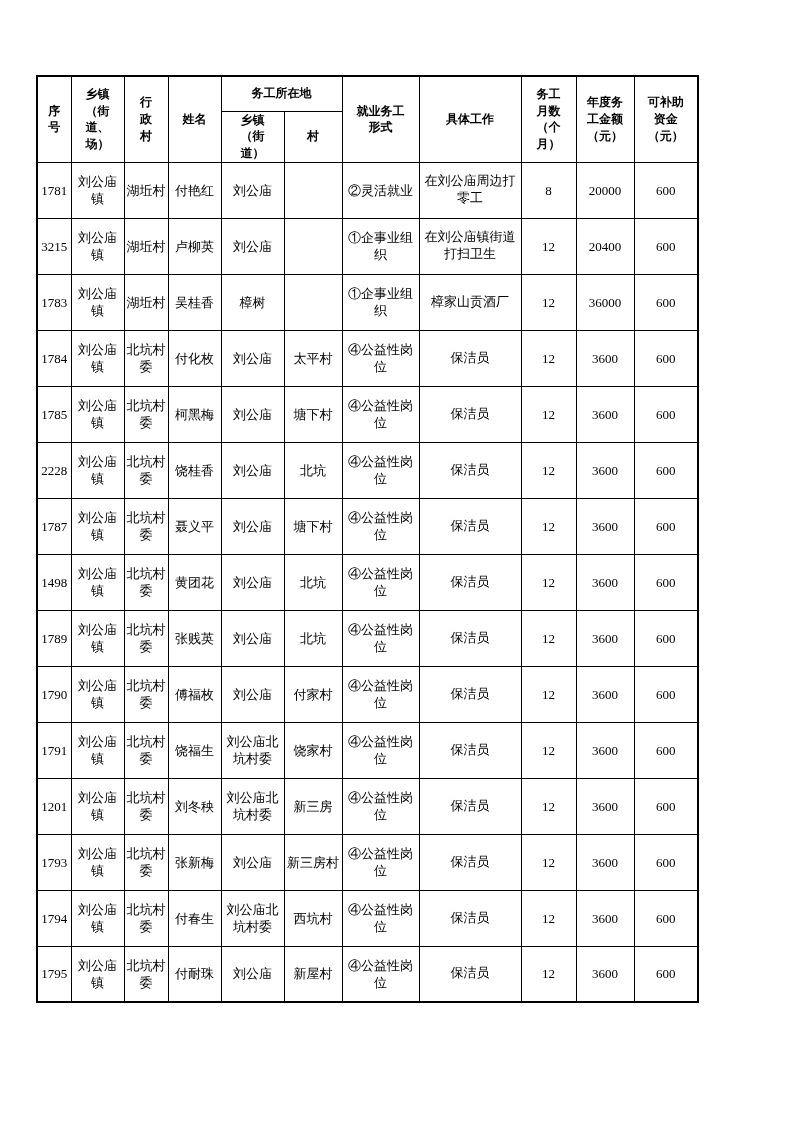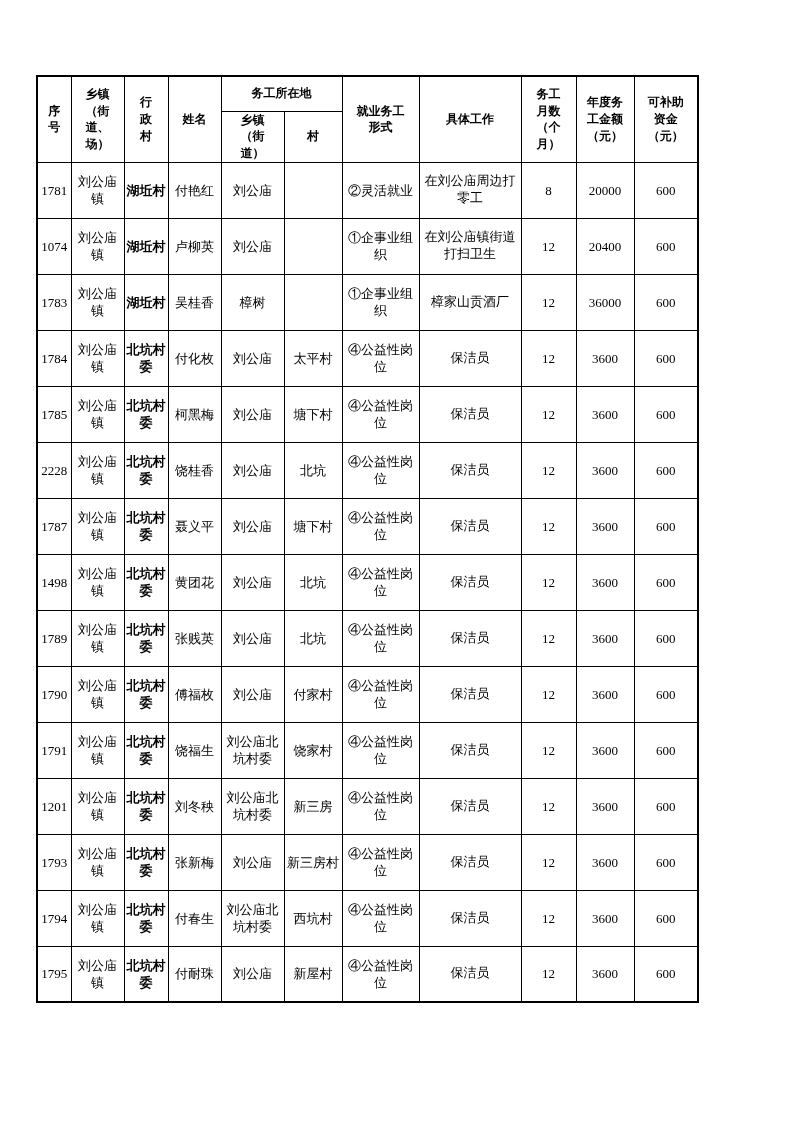--- a/index.html
+++ b/index.html
@@ -41,21 +41,21 @@
   thead tr.h1 { height: 35px; }
   thead tr.h2 { height: 42px; }
   tbody tr { height: 56px; }
   table.records td {
     font-size: 13px;
     line-height: 1.35;
     padding: 0 2px;
   }
   
   th.th-form { padding: 0; }
-  td.c2 { padding: 0 3px; font-weight: bold; }
+  td.c2 { padding: 0 3px; }
   td.c5 { padding: 0 4px; }
   td.c6 { padding: 0 8px; }
   td.c7 { padding: 0 6px; font-family: Liberation Mono, monospace; }
 </style>
 </head>
 <body>
 
 <div class="page">
   <table class="records">
     <colgroup>
@@ -97,21 +97,21 @@
           <td class="c3">付艳红</td>
           <td class="c4">刘公庙</td>
           <td class="c5"></td>
           <td class="c6">②灵活就业</td>
           <td class="c7">在刘公庙周边打零工</td>
           <td class="c8">8</td>
           <td class="c9">20000</td>
           <td class="c10">600</td>
         </tr>
         <tr>
-          <td class="c0">1074</td>
+          <td class="c0">3215</td>
           <td class="c1">刘公庙镇</td>
           <td class="c2">湖坵村</td>
           <td class="c3">卢柳英</td>
           <td class="c4">刘公庙</td>
           <td class="c5"></td>
           <td class="c6">①企事业组织</td>
           <td class="c7">在刘公庙镇街道打扫卫生</td>
           <td class="c8">12</td>
           <td class="c9">20400</td>
           <td class="c10">600</td>

